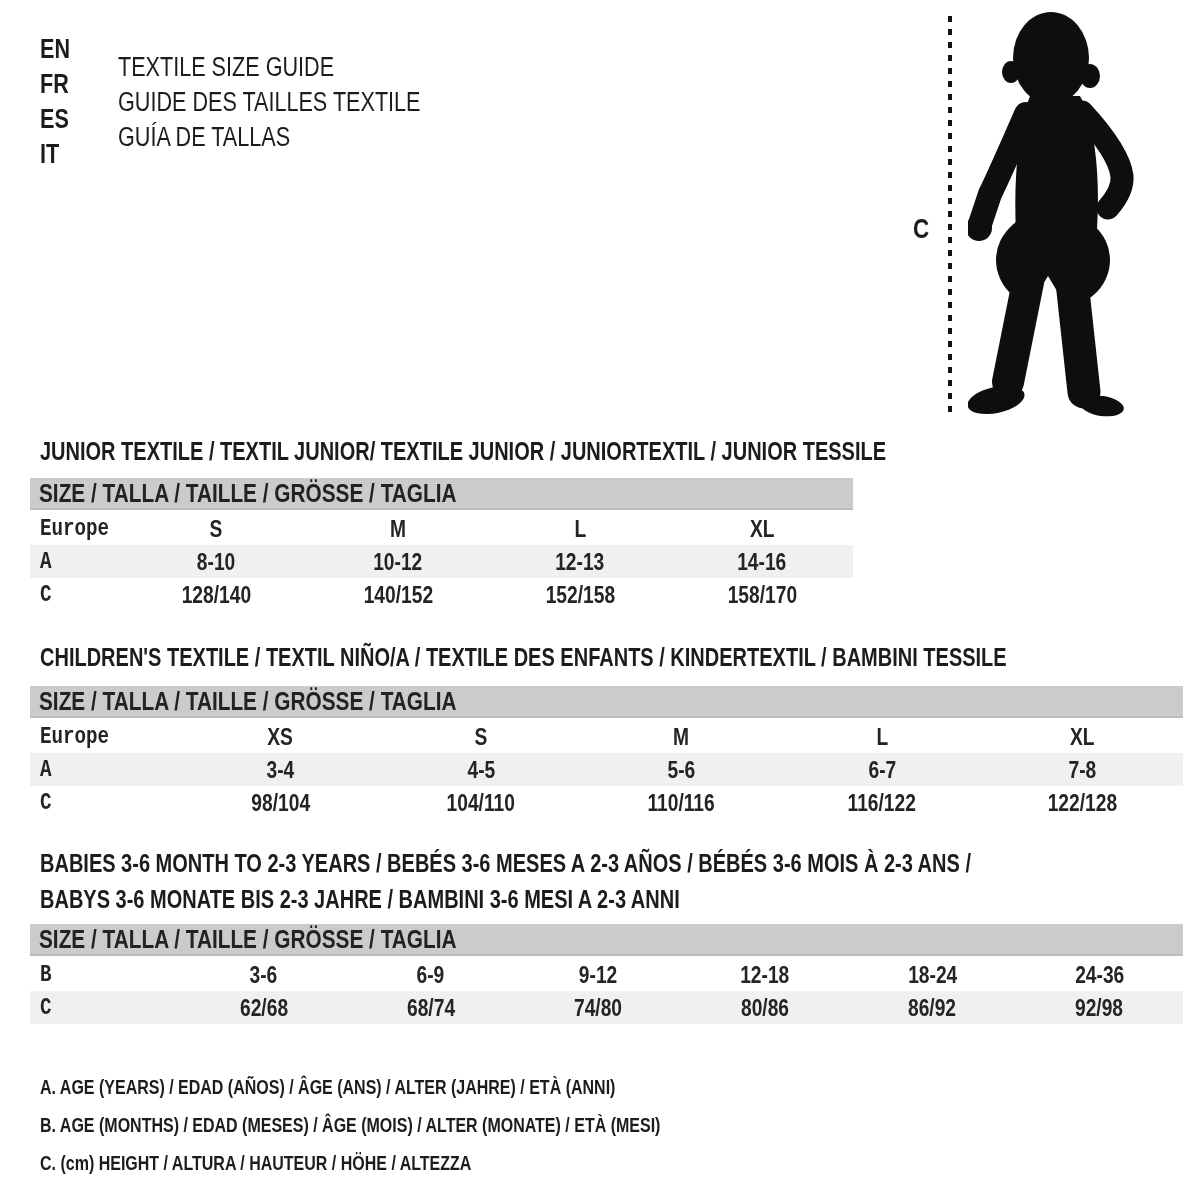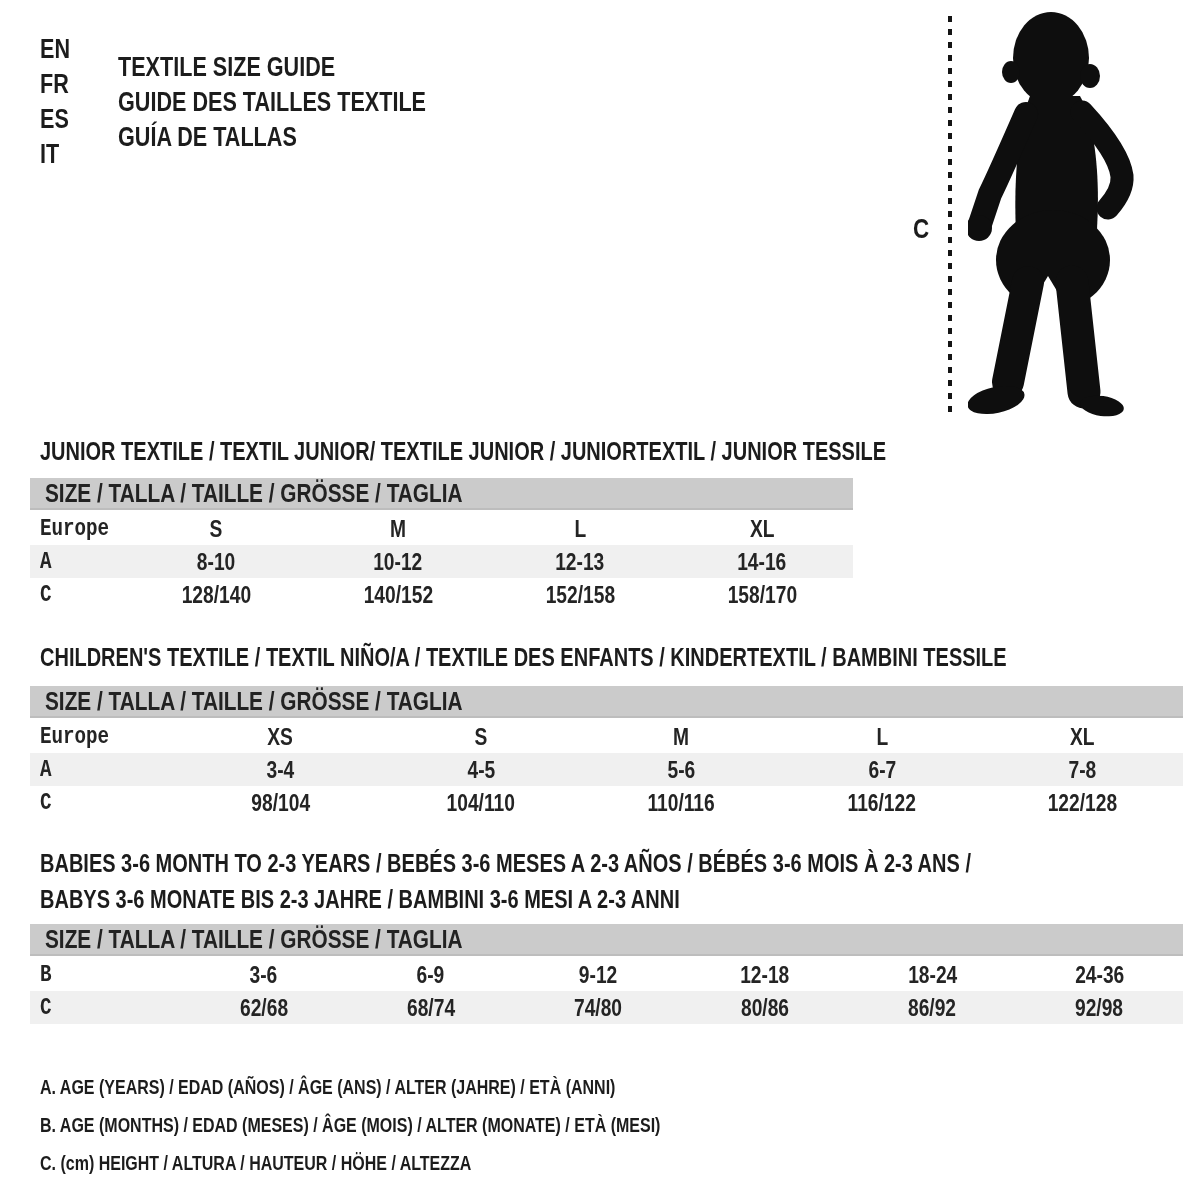--- a/index.html
+++ b/index.html
@@ -8,37 +8,37 @@
     font-family:"Liberation Sans","DejaVu Sans",sans-serif;color:#1c1c1c;
   }
   
   .cx{display:inline-block;transform:scaleX(0.8);transform-origin:0 50%;white-space:nowrap;}
   .cxc{display:inline-block;transform:scaleX(0.8);transform-origin:50% 50%;white-space:nowrap;}
 
   
   .lang-block{position:absolute;left:40px;top:26px;}
   .lang-row{display:flex;height:35px;align-items:center;}
   .lang-code{width:78px;font-size:27px;font-weight:700;margin-top:12px;}
-  .lang-title{font-size:27px;font-weight:700;margin-top:48px;}
+  .lang-title{font-size:27px;font-weight:400;margin-top:48px;}
 
   
   .fig-silhouette{position:absolute;left:968px;top:10px;}
   .fig-dash{position:absolute;left:948px;top:16px;width:4px;height:400px;
     background:repeating-linear-gradient(180deg,#141414 0 6px,transparent 6px 13px);}
   .fig-label{position:absolute;left:913px;top:213px;font-size:28px;font-weight:700;}
 
   
   .section-title{position:absolute;left:40px;font-size:25px;font-weight:700;line-height:36px;white-space:nowrap;}
 
   
   .size-table{position:absolute;left:30px;}
   .t1{width:823px;}
   .t2,.t3{width:1153px;}
   .hdr{height:32px;background:#cbcbcb;border-bottom:2px solid #bdbdbd;margin-bottom:2px;
-       display:flex;align-items:center;padding-left:15px;box-sizing:border-box;}
+       display:flex;align-items:center;padding-left:9px;box-sizing:border-box;}
   .hdr .cx{font-size:26px;font-weight:700;color:#222;}
   .trow{height:33px;display:flex;align-items:center;}
   .trow.shade{background:#f0f0f0;}
   .lbl{box-sizing:border-box;padding-left:10px;text-align:left;font-family:Liberation Mono, monospace;}
   .t1 .lbl{width:95px;}
   .t2 .lbl,.t3 .lbl{width:150px;}
   .val{flex:1;text-align:center;}
   .lbl span,.val span{font-size:24px;font-weight:700;color:#242424;}
 
   

